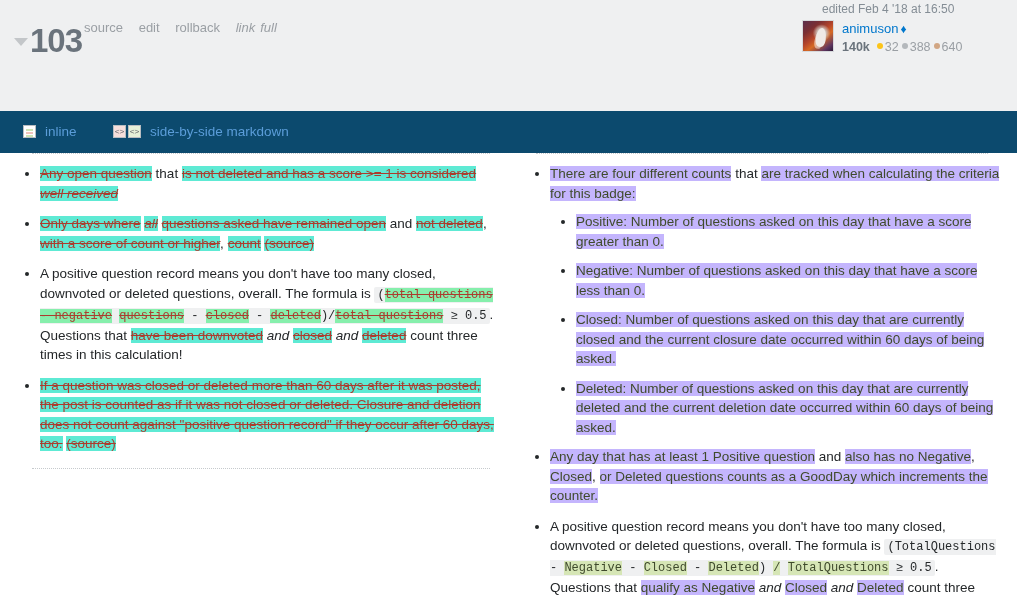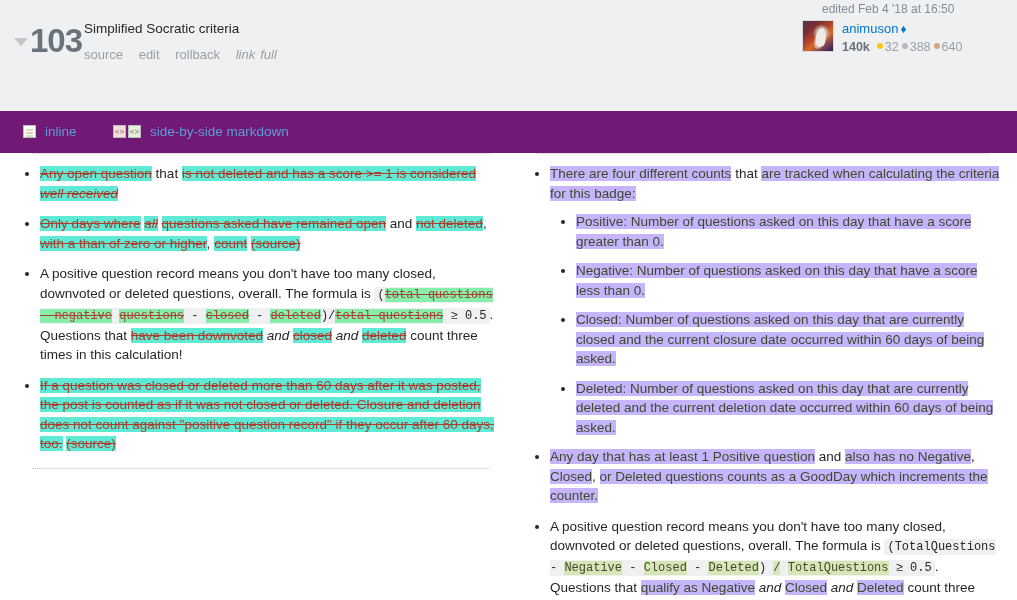--- a/index.html
+++ b/index.html
@@ -87,21 +87,21 @@
   .dot-gold { background: #fcc419; }
   .dot-silver { background: #b4b8bc; }
   .dot-bronze { background: #d1a684; }
   .badge-count { color: #9a9fa4; font-size: 12.5px; }
 
   
   .tabbar {
     position: relative; height: 42px;
     padding: 9px 0 0 14px;
     box-sizing: border-box;
-    background: #701a75;
+    background: #0c4a6e;
   }
   .tab {
     display: inline-flex; align-items: center;
     padding: 4px 9px; margin-right: 14px;
     border-radius: 2px; cursor: pointer;
     vertical-align: middle;
   }
   .tab.selected { background: #e4e6e8; }
   .tab-label {
     font-size: 13.5px; color: #5b9dd9; margin-left: 7px;
@@ -176,21 +176,20 @@
 <body>
 
 <div id="app">
 
   <div class="rev-header">
     <div class="collapse-arrow"></div>
 
     <div class="rev-votes">103</div>
 
     <div class="rev-main">
-      <div class="rev-title">Simplified Socratic criteria</div>
       <div class="rev-links">
         <a href="#">source</a>
         <a href="#">edit</a>
         <a href="#">rollback</a>
         <span class="grp"><a href="#">link</a><a href="#" class="last">full</a></span>
       </div>
     </div>
 
     <div class="user-card">
       <div class="edited-line">edited Feb 4 '18 at 16:50</div>
@@ -228,21 +227,21 @@
   </div>
 
   <div class="columns">
 
     <div class="col col-left">
       <div class="dotted-rule"></div>
       <ul class="diff-list">
 
         <li><span class="del">Any open question</span> <span>that</span> <span class="del">is not deleted and has a score &gt;= 1 is considered</span> <em class="del">well received</em></li>
 
-        <li><span class="del">Only days where</span> <em class="del">all</em> <span class="del">questions asked have remained open</span> <span>and</span> <span class="del">not deleted</span><span>,</span> <span class="del">with a than of zero or higher</span><span>,</span> <span class="del">count</span> <a href="#" class="del src">(source)</a></li>
+        <li><span class="del">Only days where</span> <em class="del">all</em> <span class="del">questions asked have remained open</span> <span>and</span> <span class="del">not deleted</span><span>,</span> <span class="del">with a score of count or higher</span><span>,</span> <span class="del">count</span> <a href="#" class="del src">(source)</a></li>
 
         <li><span>A positive question record means you don't have too many closed, downvoted or deleted questions, overall. The formula is</span> <code><span>(</span><span class="del">total questions</span> <span class="del">- negative</span> <span class="del">questions</span> <span>-</span> <span class="del">closed</span> <span>-</span> <span class="del">deleted</span><span>)/</span><span class="del">total questions</span> <span>≥ 0.5</span></code><span>. Questions that</span> <span class="del">have been downvoted</span> <em>and</em> <span class="del">closed</span> <em>and</em> <span class="del">deleted</span> <span>count three times in this calculation!</span></li>
 
         <li><span class="del">If a question was closed or deleted more than 60 days after it was posted, the post is counted as if it was not closed or deleted. Closure and deletion does not count against "positive question record" if they occur after 60 days, too.</span> <a href="#" class="del src">(source)</a></li>
       </ul>
       <div class="dotted-rule" style="margin-top:14px"></div>
     </div>
 
     <div class="col col-right">
       <div class="dotted-rule"></div>

